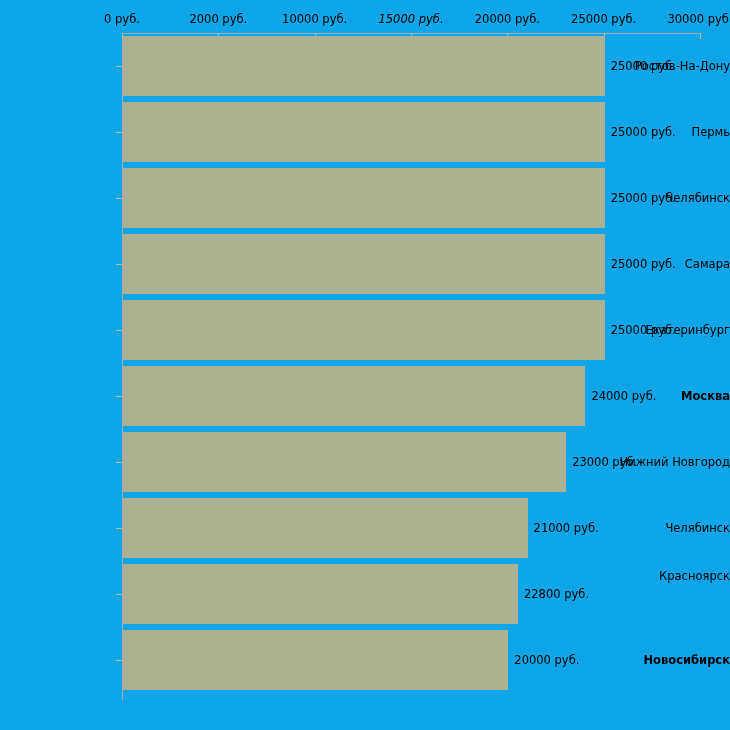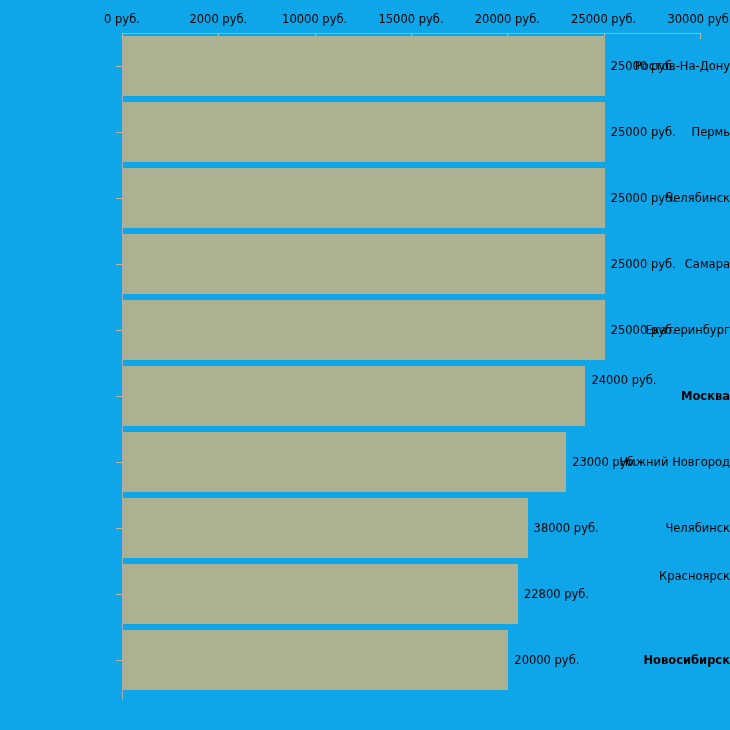--- a/index.html
+++ b/index.html
@@ -94,21 +94,21 @@
   <div class="y-axis"></div>
 
   <div id="x-ticks-layer">
       <div class="x-tick" style="left: 122px;"></div>
       <div class="x-tick-label" style="left: 122px;">0 руб.</div>
       <div class="x-tick" style="left: 218.333px;"></div>
       <div class="x-tick-label" style="left: 218.333px;">2000 руб.</div>
       <div class="x-tick" style="left: 314.667px;"></div>
       <div class="x-tick-label" style="left: 314.667px;">10000 руб.</div>
       <div class="x-tick" style="left: 411px;"></div>
-      <div class="x-tick-label" style="left: 411px;">15000 руб.</div>
+      <div class="x-tick-label" style="left: 411px; font-style: italic;">15000 руб.</div>
       <div class="x-tick" style="left: 507.333px;"></div>
       <div class="x-tick-label" style="left: 507.333px;">20000 руб.</div>
       <div class="x-tick" style="left: 603.667px;"></div>
       <div class="x-tick-label" style="left: 603.667px;">25000 руб.</div>
       <div class="x-tick" style="left: 700px;"></div>
       <div class="x-tick-label" style="left: 700px;">30000 руб.</div>
     </div>
 
   <div id="y-ticks-layer">
       <div class="y-tick" style="top: 66px;"></div>
@@ -138,24 +138,24 @@
       <div class="bar-value" style="left: 610.667px; top: 66px;">25000 руб.</div>
       <div class="bar" style="left: 123px; top: 102px; width: 481.667px; background: rgb(172, 177, 146);"></div>
       <div class="bar-value" style="left: 610.667px; top: 132px;">25000 руб.</div>
       <div class="bar" style="left: 123px; top: 168px; width: 481.667px; background: rgb(172, 177, 146);"></div>
       <div class="bar-value" style="left: 610.667px; top: 198px;">25000 руб.</div>
       <div class="bar" style="left: 123px; top: 234px; width: 481.667px; background: rgb(172, 177, 146);"></div>
       <div class="bar-value" style="left: 610.667px; top: 264px;">25000 руб.</div>
       <div class="bar" style="left: 123px; top: 300px; width: 481.667px; background: rgb(172, 177, 146);"></div>
       <div class="bar-value" style="left: 610.667px; top: 330px;">25000 руб.</div>
       <div class="bar" style="left: 123px; top: 366px; width: 462.4px; background: rgb(172, 177, 146);"></div>
-      <div class="bar-value" style="left: 591.4px; top: 380px;">24000 руб.</div>
+      <div class="bar-value" style="left: 591.4px; top: 396px;">24000 руб.</div>
       <div class="bar" style="left: 123px; top: 432px; width: 443.133px; background: rgb(172, 177, 146);"></div>
       <div class="bar-value" style="left: 572.133px; top: 462px;">23000 руб.</div>
       <div class="bar" style="left: 123px; top: 498px; width: 404.6px; background: rgb(172, 177, 146);"></div>
-      <div class="bar-value" style="left: 533.6px; top: 528px;">38000 руб.</div>
+      <div class="bar-value" style="left: 533.6px; top: 528px;">21000 руб.</div>
       <div class="bar" style="left: 123px; top: 564px; width: 394.967px; background: rgb(172, 177, 146);"></div>
       <div class="bar-value" style="left: 523.967px; top: 594px;">22800 руб.</div>
       <div class="bar" style="left: 123px; top: 630px; width: 385.333px; background: rgb(172, 177, 146);"></div>
       <div class="bar-value" style="left: 514.333px; top: 660px;">20000 руб.</div>
     </div>
 
 </div>
 
 </body></html>

